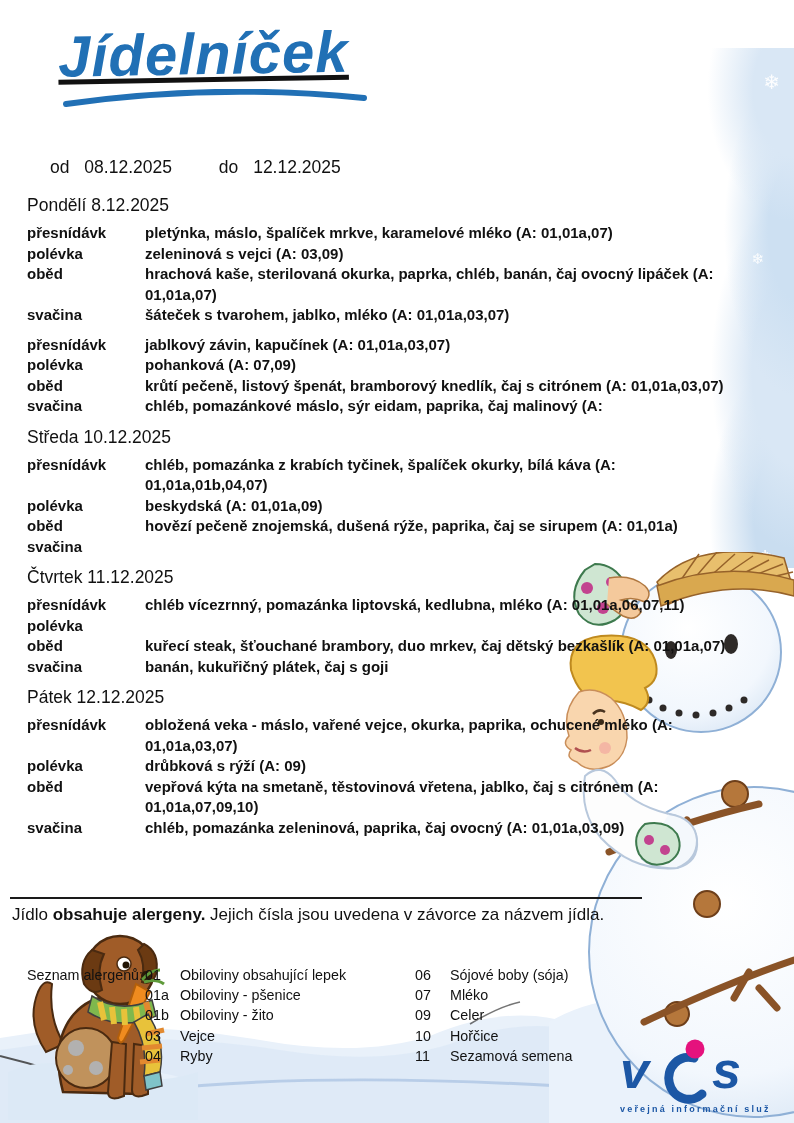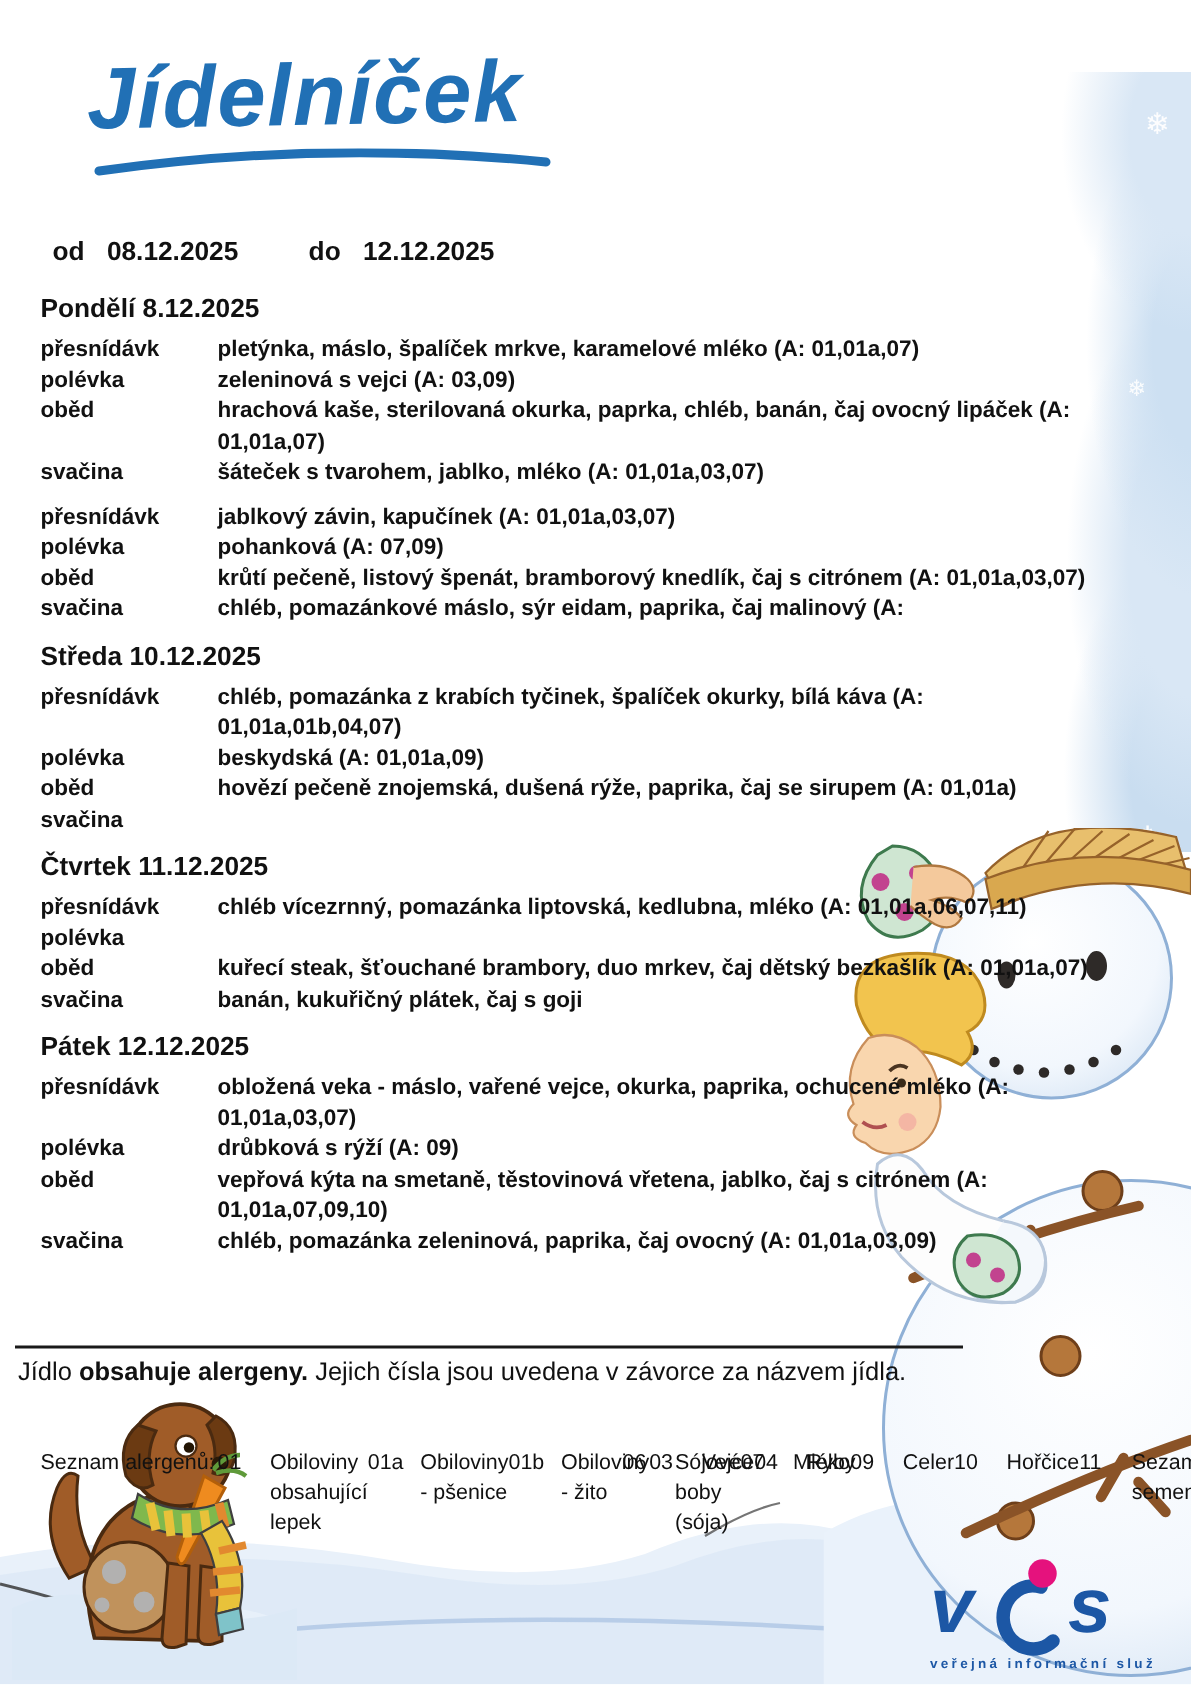--- a/index.html
+++ b/index.html
@@ -17,45 +17,45 @@
       radial-gradient(120px 220px at 106% 90%, #c9ddf0 38%, rgba(201,221,240,0) 75%);
   }
   .flake{position:absolute;color:#ffffff;z-index:0;user-select:none;}
   .flake.f1{top:70px;right:14px;font-size:20px;opacity:.95;}
   .flake.f2{top:250px;right:30px;font-size:15px;opacity:.9;}
   .flake.f3{top:545px;right:18px;font-size:26px;opacity:.95;}
   .snowband{position:absolute;left:0;bottom:0;width:794px;height:125px;z-index:0;}
   .snowman{position:absolute;top:552px;right:0;width:245px;height:571px;z-index:0;}
   .dog{position:absolute;left:8px;top:922px;width:190px;height:198px;z-index:0;}
   
-  .logo-block{position:absolute;top:30px;left:58px;z-index:1;}
+  .logo-block{position:absolute;top:20px;left:58px;z-index:1;text-decoration:underline;}
   .logo-title{
     font-size:58px;font-weight:bold;font-style:italic;letter-spacing:1px;
     display:block;transform:rotate(-1deg);
   }
   .logo-swoosh{display:block;margin-top:2px;margin-left:2px;}
-  .daterange{position:absolute;top:157px;left:35px;z-index:1;font-size:17.5px;font-weight:bold;}
+  .daterange{position:absolute;top:157px;left:50px;z-index:1;font-size:17.5px;font-weight:normal;}
   .daterange .lbl{margin-right:10px;}
   .daterange .val{margin-right:42px;}
   .daterange .val:last-child{margin-right:0;}
   
   .menu{position:absolute;top:194px;left:27px;width:706px;z-index:1;}
   .day{margin-bottom:9px;}
-  .day-title{font-size:17.5px;font-weight:bold;line-height:23px;margin:0 0 6px 0;}
+  .day-title{font-size:17.5px;font-weight:normal;line-height:23px;margin:0 0 6px 0;}
   .meal{display:flex;font-size:15px;font-weight:bold;line-height:20.5px;}
   .meal-label{width:118px;flex:0 0 118px;}
   .meal-text{width:588px;}
   
   .footer-rule{position:absolute;top:897px;left:10px;width:632px;border-top:2px solid #1a1a1a;z-index:1;}
   .footer-note{position:absolute;top:905px;left:12px;z-index:1;font-size:17px;}
   .footer-note b{font-weight:bold;}
   .allergens{position:absolute;top:929px;left:27px;width:620px;z-index:1;font-size:14.3px;line-height:20.2px;}
   .allergens-flex{display:flex;margin-top:36px;}
   .allergens-label{width:118px;flex:0 0 118px;}
-  .al-col{display:flex;flex-direction:row;}
+  .al-col{display:flex;flex-direction:column;}
   .al-col.c1{width:270px;flex:0 0 270px;}
   .al-row{display:flex;}
   .al-code{width:35px;flex:0 0 35px;}
   
   .vis{position:absolute;left:618px;top:1036px;z-index:1;}
 </style>
 </head>
 <body>
 
 <div class="page">

